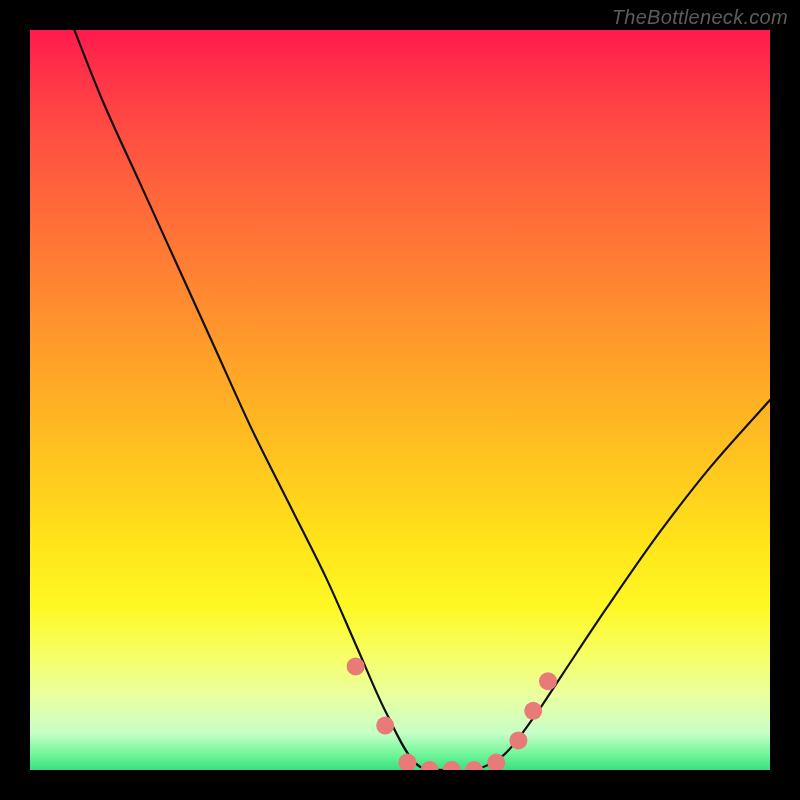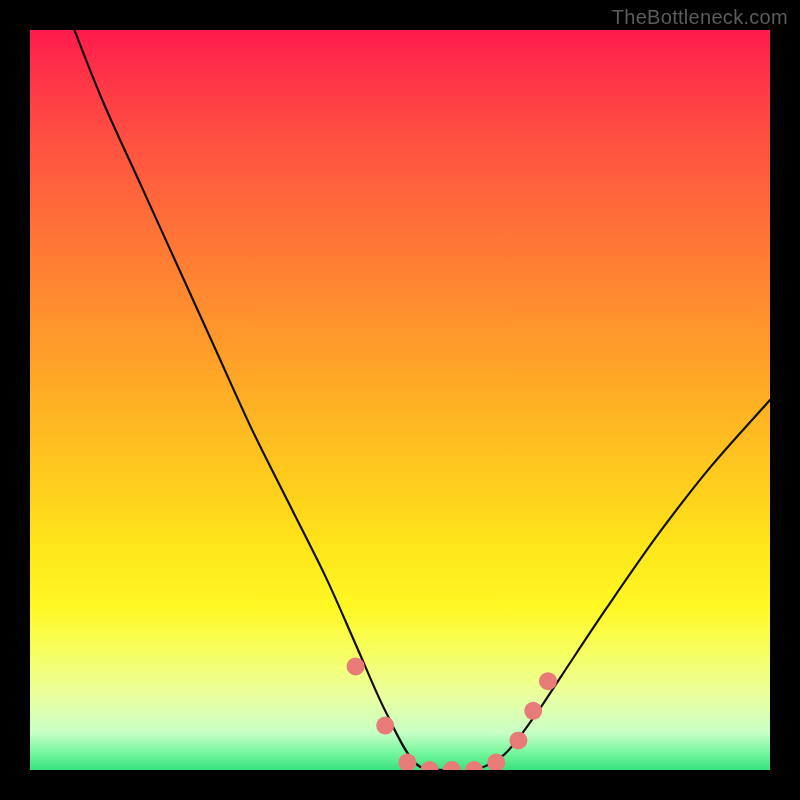--- a/index.html
+++ b/index.html
@@ -11,20 +11,21 @@
     background: #000;
     font-family: Arial, Helvetica, sans-serif;
   }
   .frame {
     position: absolute;
     top: 0;
     left: 0;
     width: 800px;
     height: 800px;
     background: #000;
+    font-style: italic;
   }
   .plot-area {
     position: absolute;
     top: 30px;
     left: 30px;
     width: 740px;
     height: 740px;
     overflow: hidden;
   }
   .gradient {

